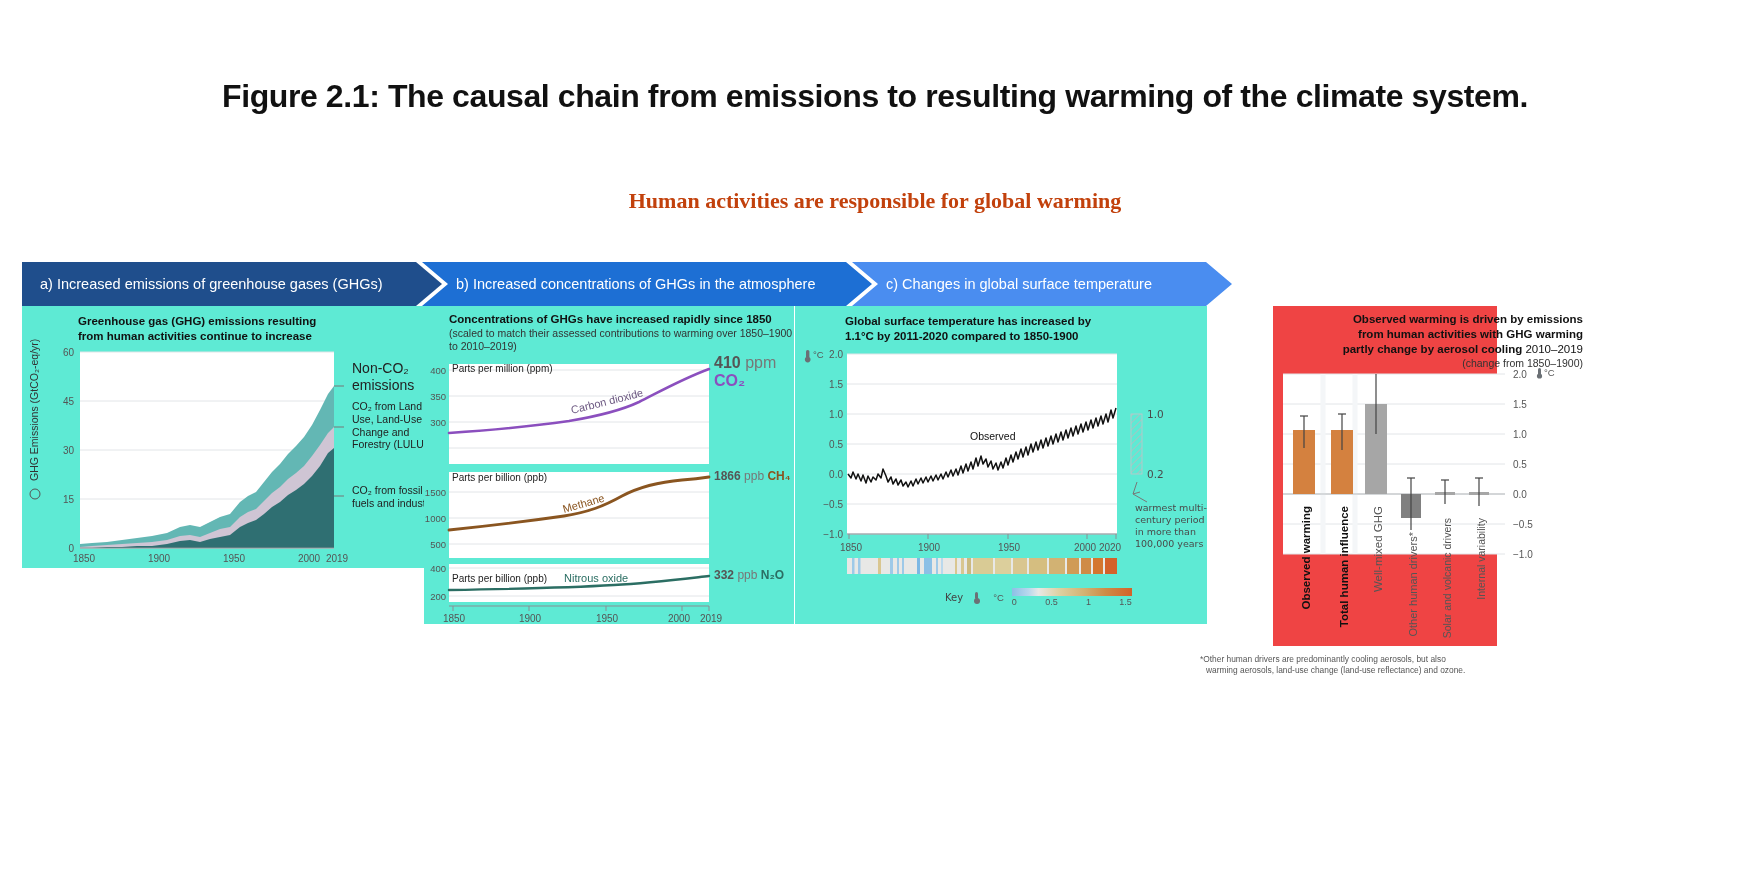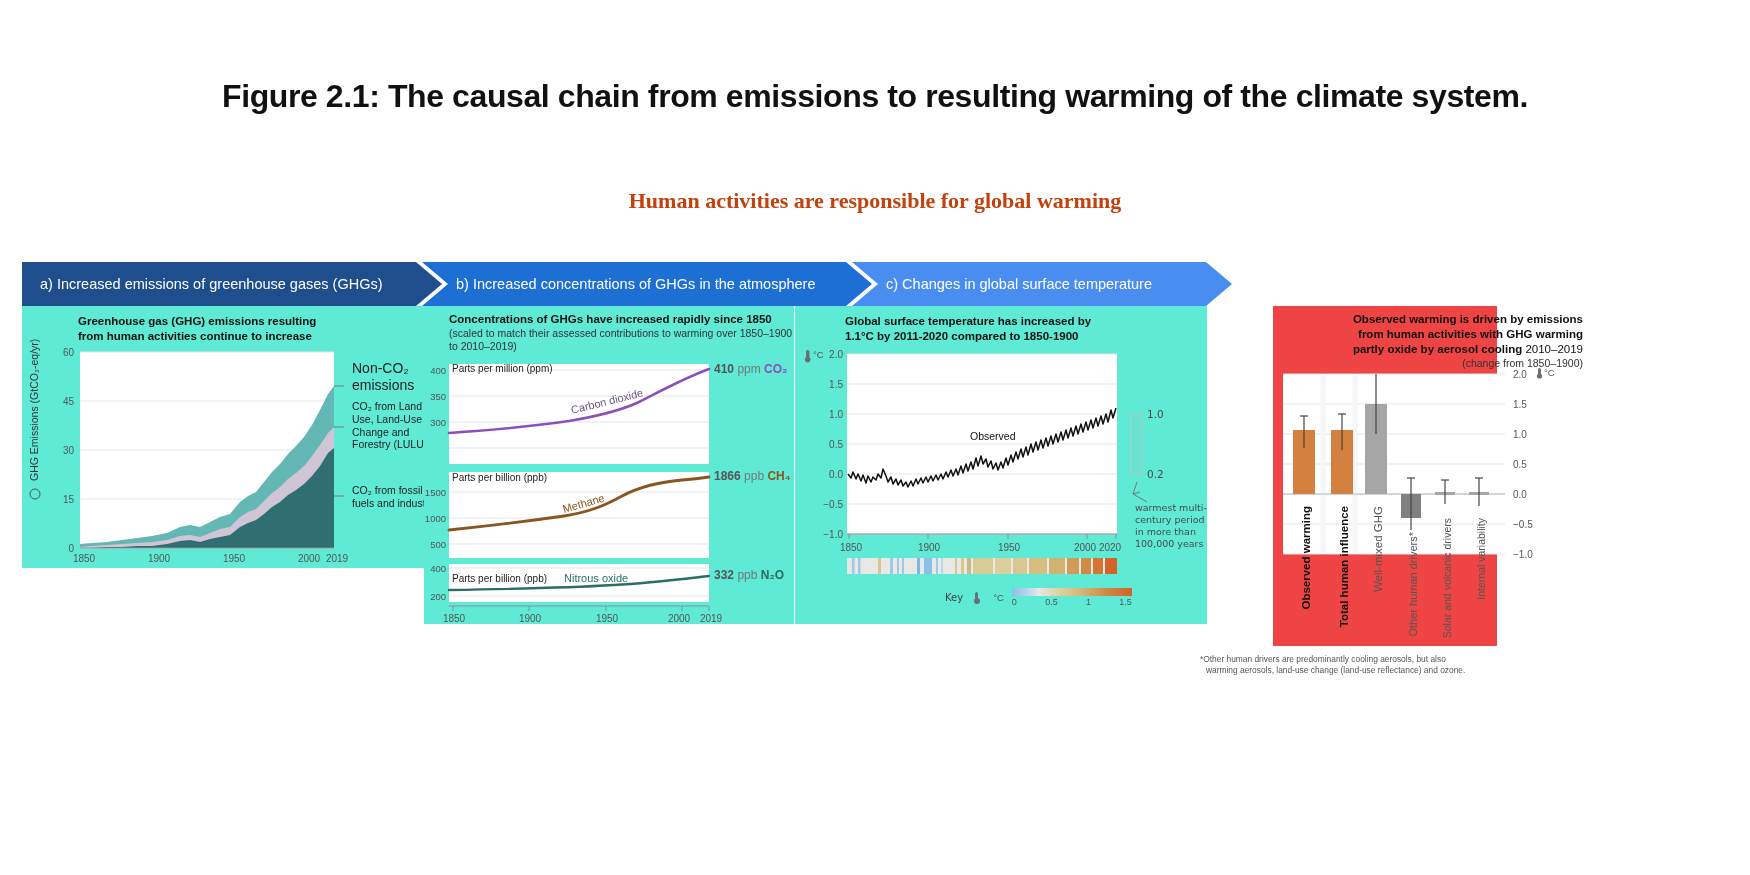--- a/index.html
+++ b/index.html
@@ -186,21 +186,21 @@
     </g>
     <g font-size="10" fill="#555" text-anchor="middle">
       <text x="30" y="316">1850</text>
       <text x="106" y="316">1900</text>
       <text x="183" y="316">1950</text>
       <text x="255" y="316">2000</text>
       <text x="287" y="316">2019</text>
     </g>
   </svg>
 
-  <div style="position:absolute;left:290px;top:56px;font-size:12px;">
+  <div style="position:absolute;left:290px;top:48px;font-size:16px;">
     <b style="color:#555;">410</b>
     <span style="color:#777;">ppm</span>
     <b style="color:#8b4fbe;">CO₂</b>
   </div>
   <div style="position:absolute;left:290px;top:163px;font-size:12px;">
     <b style="color:#555;">1866</b>
     <span style="color:#777;">ppb</span>
     <b style="color:#8a5520;text-align:center;">CH₄</b>
   </div>
   <div style="position:absolute;left:290px;top:262px;font-size:12px;">
@@ -330,21 +330,21 @@
       </span>
     </div>
   </div>
 </div>
 
 <div class="panel pd2">
   <div style="position:absolute;left:10px;top:6px;width:300px;">
     <div class="ptitle">Observed warming is driven by emissions</div>
     <div class="ptitle">from human activities with GHG warming</div>
     <div class="ptitle">
-      <span>partly oxide by aerosol cooling</span>
+      <span>partly change by aerosol cooling</span>
       <span style="font-weight:normal;">2010–2019</span>
     </div>
     <div class="psub">(change from 1850–1900)</div>
   </div>
   <svg width="300" height="340" style="position:absolute;left:0;top:0;">
 
     <rect x="10" y="68" width="222" height="180" fill="#ffffff"></rect>
     <g class="gline">
       <line x1="10" y1="68" x2="232" y2="68"></line>
       <line x1="10" y1="98" x2="232" y2="98"></line>

